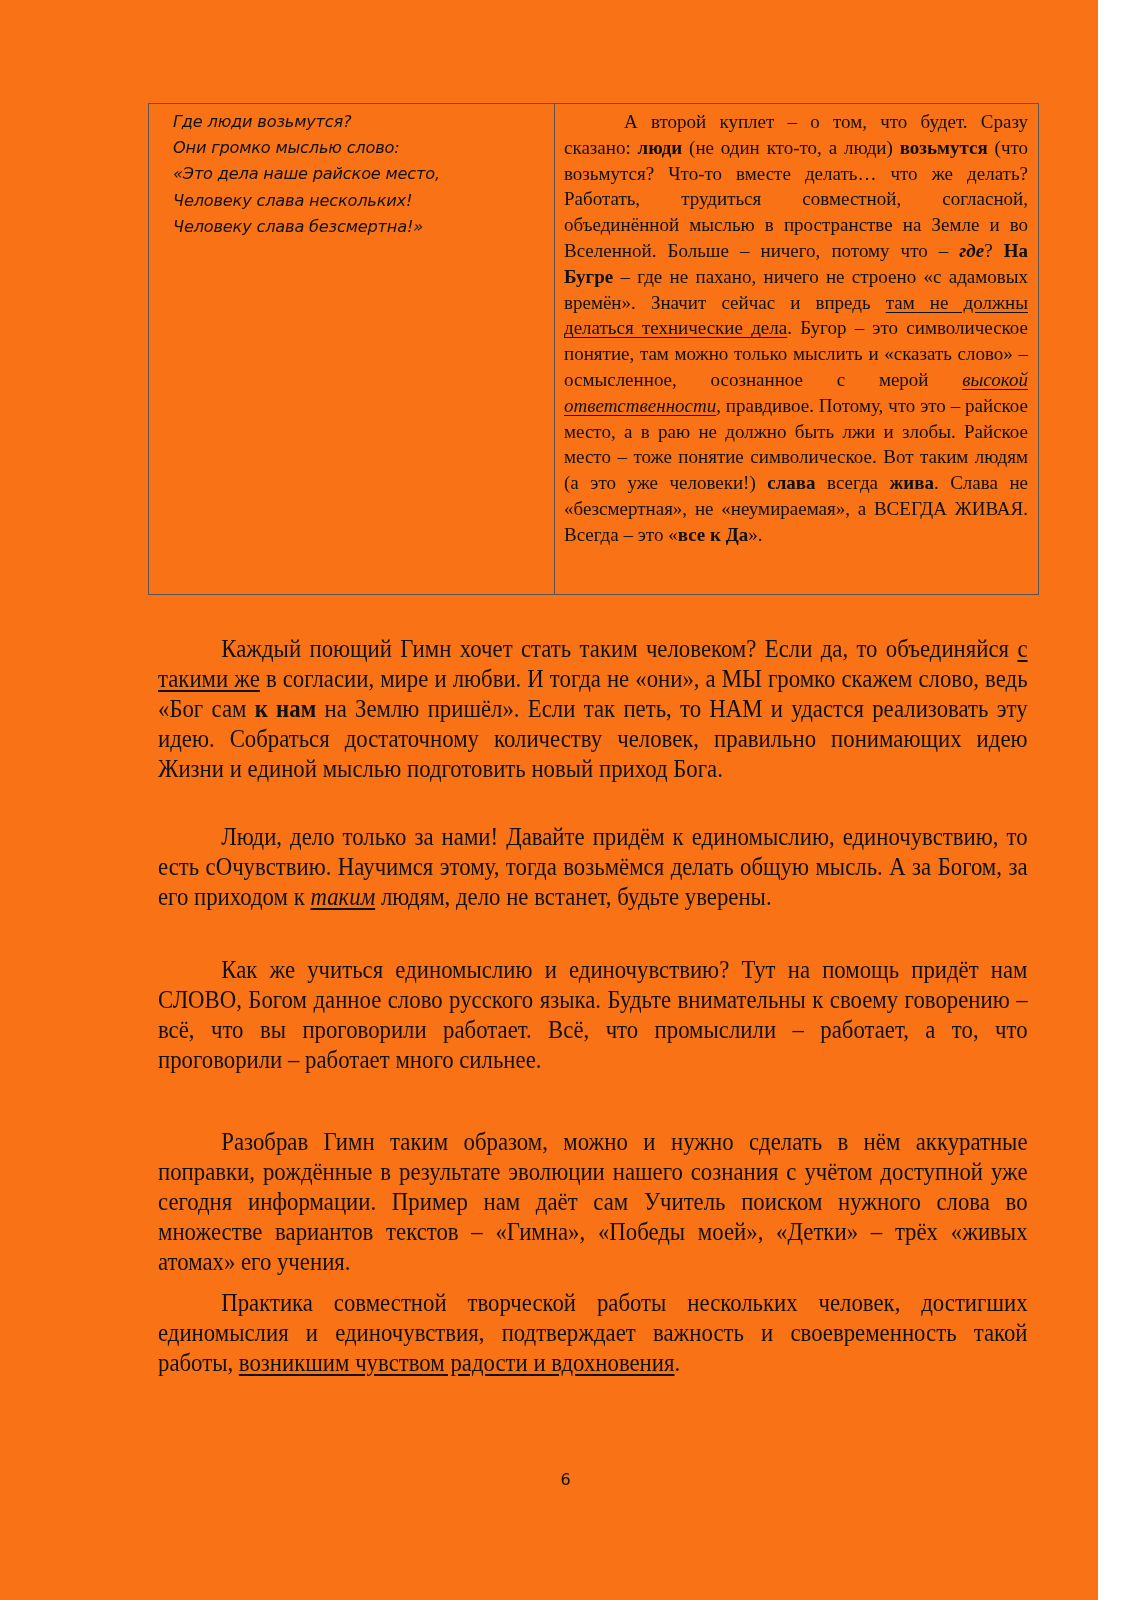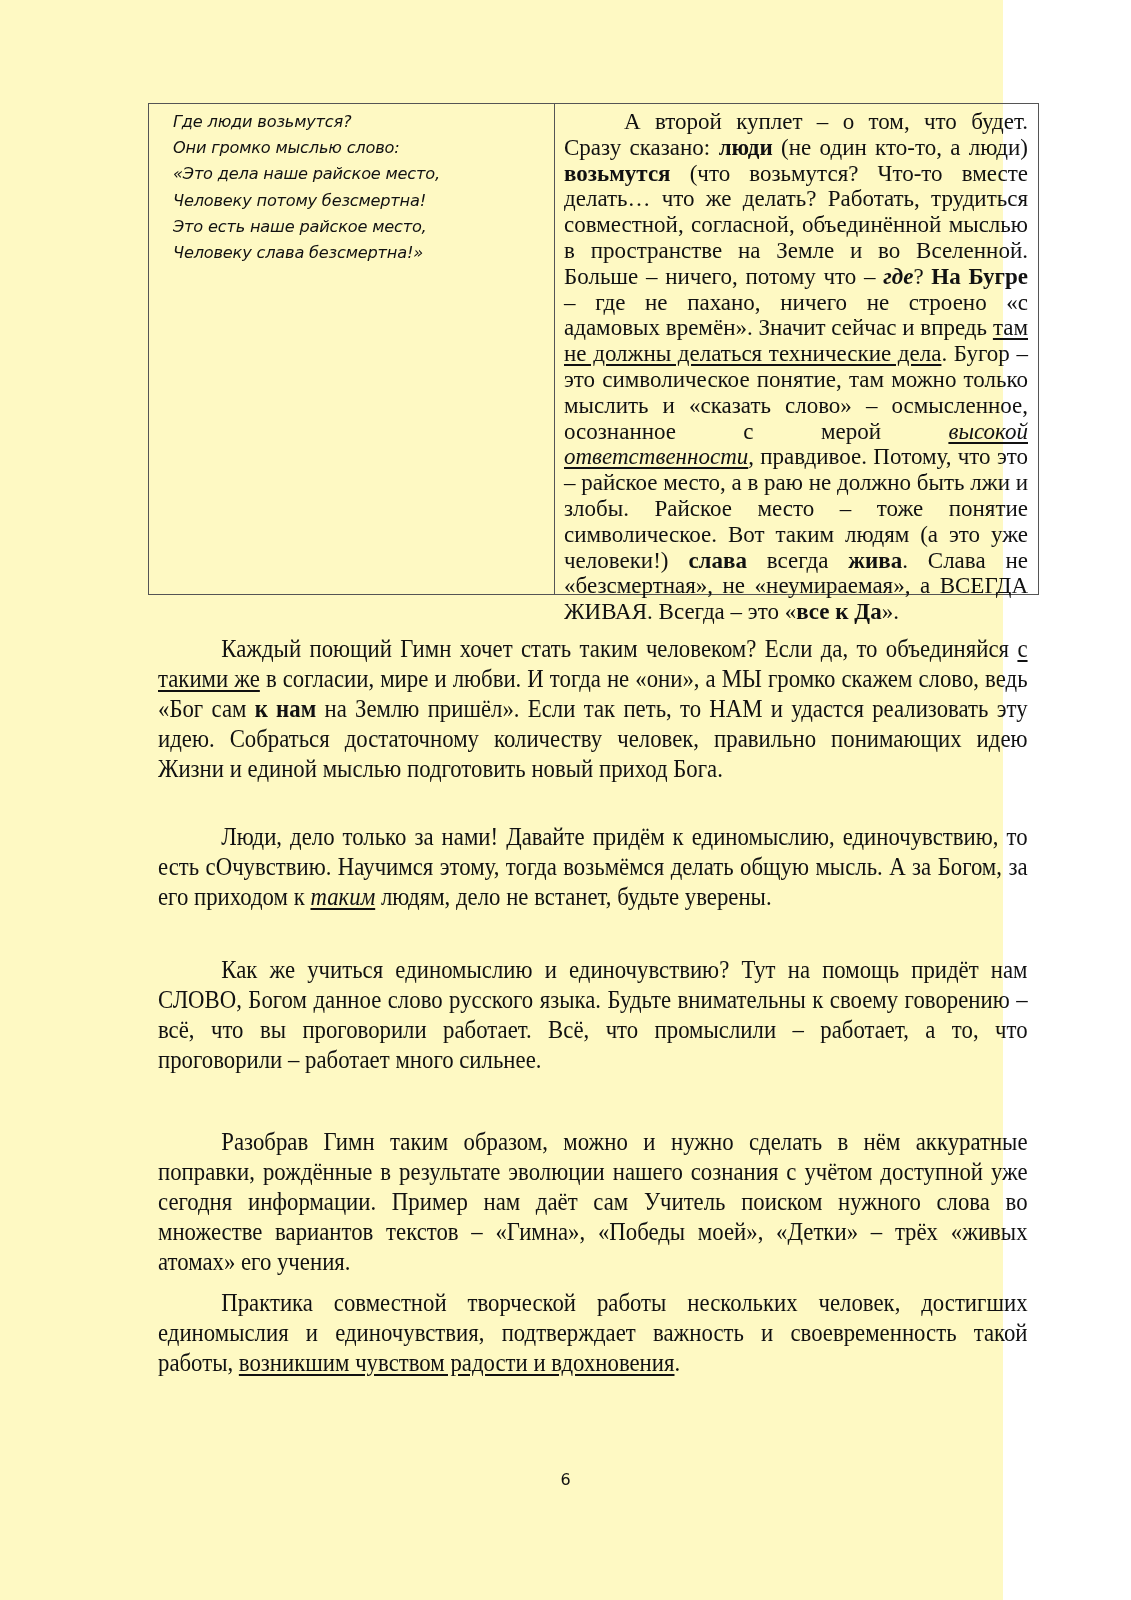--- a/index.html
+++ b/index.html
@@ -1,37 +1,37 @@
 <!DOCTYPE html>
 <html><head>
   <meta charset="utf-8">
   <style>
     html, body { margin: 0; padding: 0; background: #ffffff; }
     body { width: 1131px; height: 1600px; position: relative; overflow: hidden; color: #111; }
-    .page { position: absolute; left: 0; top: 0; width: 1003px; height: 1600px; background: #fef9c3; }
+    .page { position: absolute; left: 0; top: 0; width: 1098px; height: 1600px; background: #f97316; }
 
     
     .verse-table {
       position: absolute; left: 148px; top: 103px; width: 891px; height: 492px;
       border: 1px solid #555; box-sizing: border-box; display: flex;
     }
     .cell-left {
       width: 406px; border-right: 1px solid #555; box-sizing: border-box;
       padding: 5px 0 0 24px;
     }
     .cell-right {
       flex: 1; box-sizing: border-box; padding: 5px 10px 0 9px;
     }
     .verse-line {
       font-family: "DejaVu Sans", sans-serif; font-style: italic;
       font-size: 16.2px; line-height: 26.2px; white-space: nowrap; letter-spacing: -0.2px;
       color: #111;
     }
     .commentary {
-      font-family: "Liberation Serif", serif; font-size: 23px; line-height: 25.8px;
+      font-family: "Liberation Serif", serif; font-size: 19px; line-height: 25.8px;
       text-align: justify; margin: 0; color: #111;
     }
     .commentary .indent { display: inline-block; width: 60px; }
 
     
     .para {
       position: absolute; left: 158px; width: 870px;
       font-family: "Liberation Serif", serif; font-size: 24.5px; line-height: 30px;
       text-align: justify; text-indent: 68px; margin: 0; color: #111;
       transform: scaleX(0.93); transform-origin: left top; width: 935px;
@@ -49,22 +49,21 @@
 </head>
 <body>
 
 <div class="page">
 
   <div class="verse-table">
     <div class="cell-left">
       <div class="verse-line">Где люди возьмутся?</div>
       <div class="verse-line">Они громко мыслью слово:</div>
       <div class="verse-line">«Это дела наше райское место,</div>
-      <div class="verse-line">Человеку потому безсмертна!</div>
-      <div class="verse-line">Это есть наше райское место,</div>
+      <div class="verse-line">Человеку слава нескольких!</div>
       <div class="verse-line">Человеку слава безсмертна!»</div>
     </div>
     <div class="cell-right">
       <p class="commentary"><span class="indent"></span><span>А второй куплет – о том, что будет. Сразу сказано: </span><span style="font-weight: bold;">люди</span><span> (не один кто-то, а люди) </span><span style="font-weight: bold;">возьмутся</span><span> (что возьмутся? Что-то вместе делать… что же делать? Работать, трудиться совместной, согласной, объединённой мыслью в пространстве на Земле и во Вселенной. Больше – ничего, потому что – </span><span style="font-weight: bold; font-style: italic;">где</span><span>? </span><span style="font-weight: bold;">На Бугре</span><span> – где не пахано, ничего не строено «с адамовых времён». Значит сейчас и впредь </span><span style="text-decoration: underline; text-underline-offset: 3px;">там не должны делаться технические дела</span><span>. Бугор – это символическое понятие, там можно только мыслить и «сказать слово» – осмысленное, осознанное с мерой </span><span style="font-style: italic; text-decoration: underline; text-underline-offset: 3px;">высокой ответственности</span><span>, правдивое. Потому, что это – райское место, а в раю не должно быть лжи и злобы. Райское место – тоже понятие символическое. Вот таким людям (а это уже человеки!) </span><span style="font-weight: bold;">слава</span><span> всегда </span><span style="font-weight: bold;">жива</span><span>. Слава не «безсмертная», не «неумираемая», а ВСЕГДА ЖИВАЯ. Всегда – это «</span><span style="font-weight: bold;">все к Да</span><span>».</span></p>
     </div>
   </div>
 
   <p class="para" id="p1"><span>Каждый поющий Гимн хочет стать таким человеком? Если да, то объединяйся </span><span style="text-decoration: underline; text-underline-offset: 3px;">с такими же</span><span> в согласии, мире и любви. И тогда не «они», а МЫ громко скажем слово, ведь «Бог сам </span><span style="font-weight: bold;">к нам</span><span> на Землю пришёл». Если так петь, то НАМ и удастся реализовать эту идею. Собраться достаточному количеству человек, правильно понимающих идею Жизни и единой мыслью подготовить новый приход Бога.</span></p>
   <p class="para" id="p2"><span>Люди, дело только за нами! Давайте придём к единомыслию, единочувствию, то есть сОчувствию. Научимся этому, тогда возьмёмся делать общую мысль. А за Богом, за его приходом к </span><span style="font-style: italic; text-decoration: underline; text-underline-offset: 3px;">таким</span><span> людям, дело не встанет, будьте уверены.</span></p>
   <p class="para" id="p3"><span>Как же учиться единомыслию и единочувствию? Тут на помощь придёт нам СЛОВО, Богом данное слово русского языка. Будьте внимательны к своему говорению – всё, что вы проговорили работает. Всё, что промыслили – работает, а то, что проговорили – работает много сильнее.</span></p>

